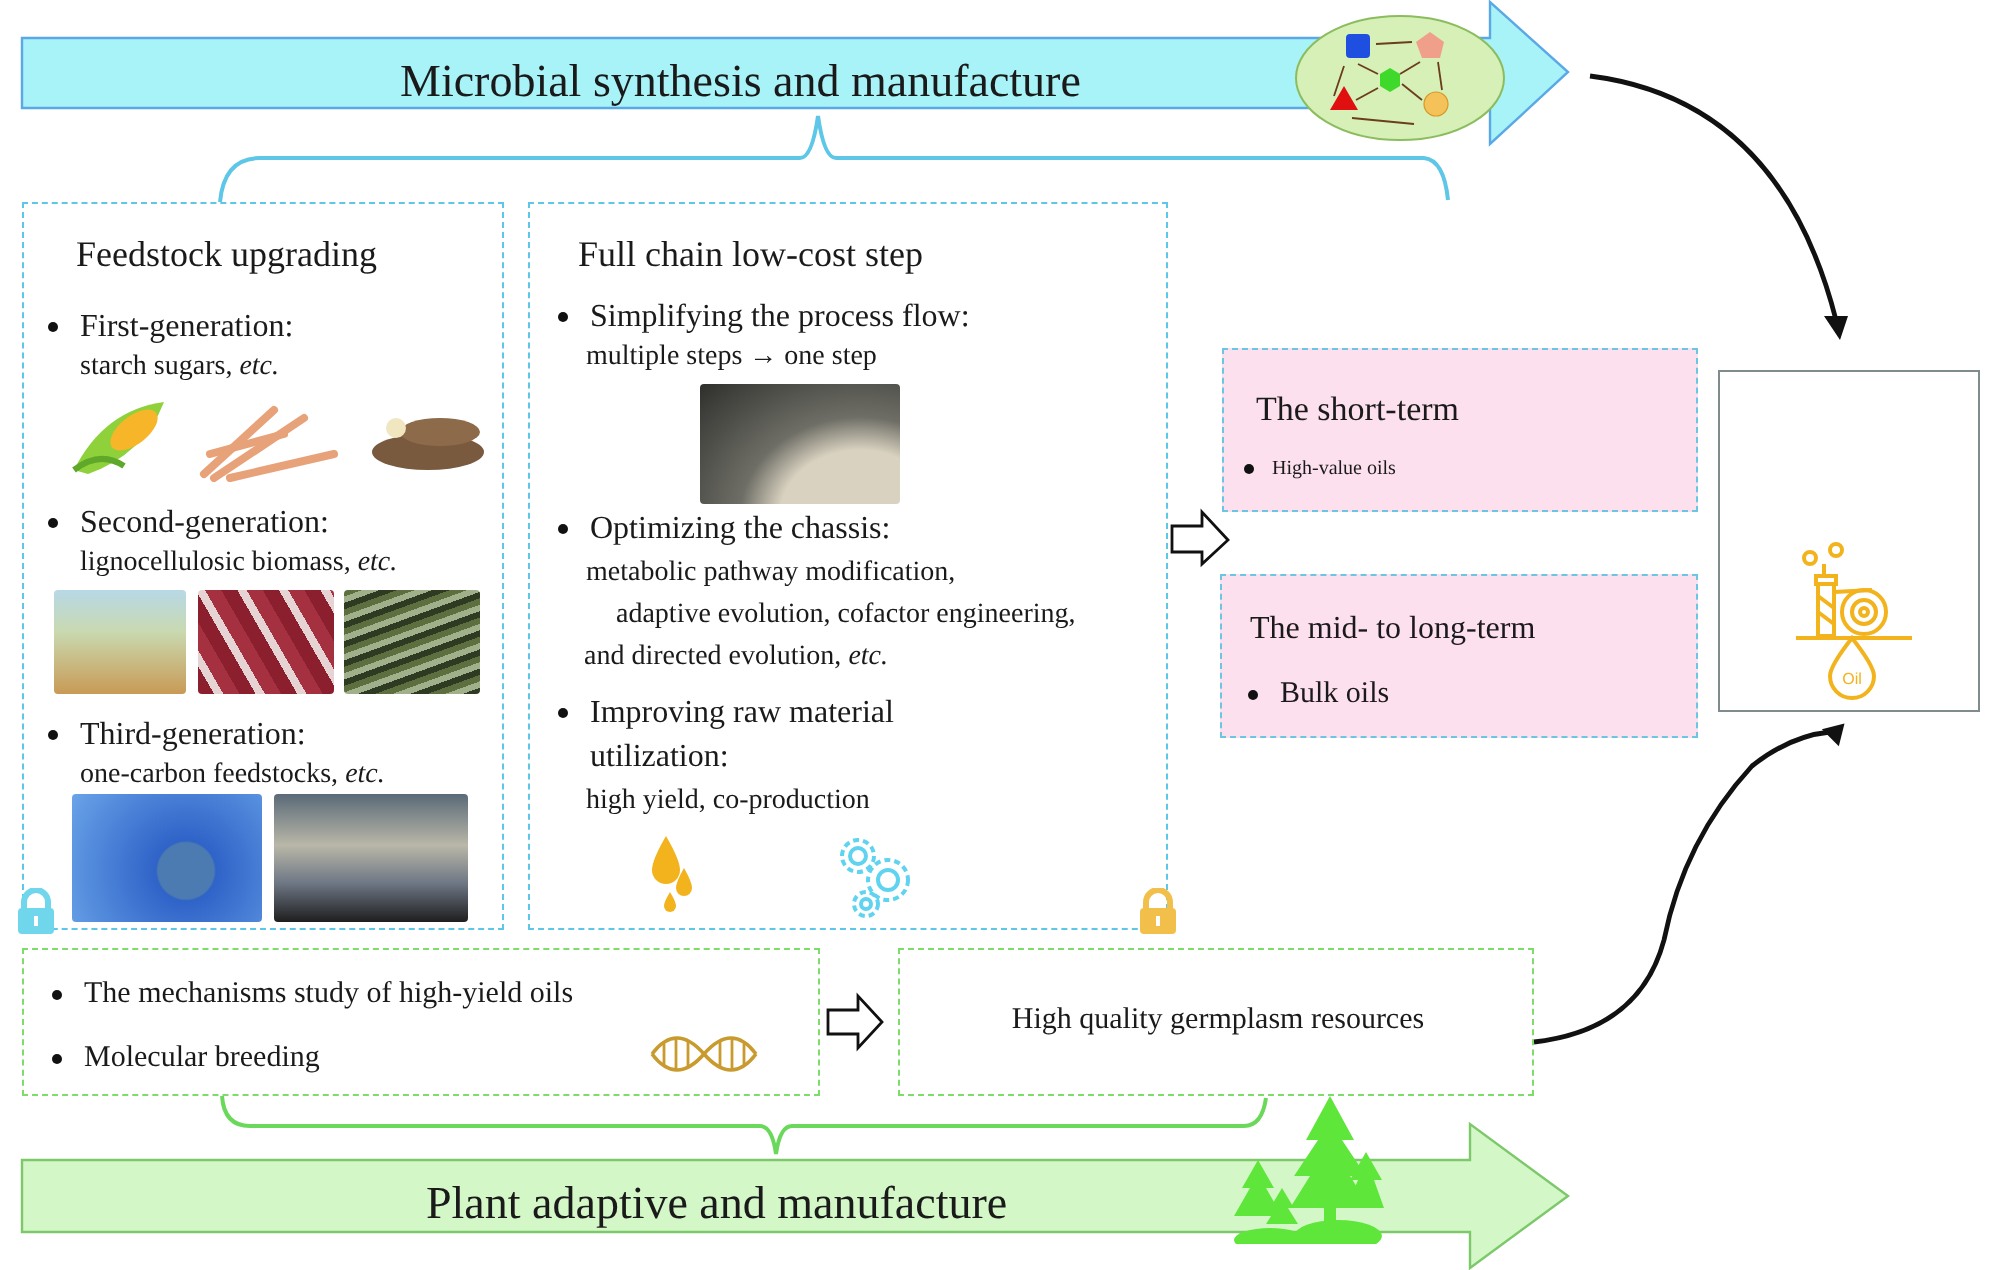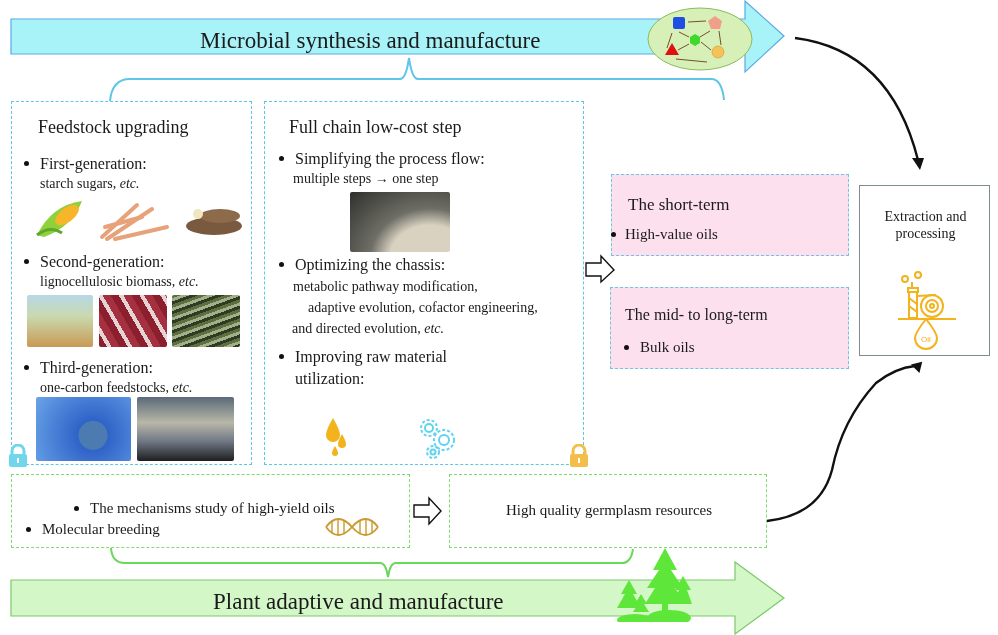--- a/index.html
+++ b/index.html
@@ -120,20 +120,21 @@
   <div class="sub" style="left:28px; top:67px;">multiple steps → one step</div>
   <div class="thumb" style="left:85px; top:90px; width:100px; height:60px; background:radial-gradient(ellipse at 80% 110%, #d9d2c0 0 40px, #6e6e66 60px, #2e2e2c 100%);"></div>
 
   <div class="bullet" style="left:30px; top:153px;"><span class="dot"></span><span>Optimizing the chassis:</span></div>
   <div class="sub" style="left:28px; top:175px;">metabolic pathway modification,</div>
   <div class="sub" style="left:27px; top:196px;margin-left:16px;">adaptive evolution, cofactor engineering,</div>
   <div class="sub" style="left:27px; top:217px;"><span>and directed evolution,</span> <i>etc.</i></div>
 
   <div class="bullet" style="left:30px; top:245px;"><span class="dot"></span><span>Improving raw material</span></div>
   <div class="bullet" style="left:30px; top:267px;">utilization:</div>
+  <div class="sub" style="left:28px; top:289px;">high yield, co-production</div>
 
   <svg class="abs" style="left:58px; top:314px;" width="30" height="44">
     <path d="M10,2 Q3,14 3,19 A7,7 0 0 0 17,19 Q17,14 10,2 Z" fill="#f2b31c"></path>
     <path d="M19,18 Q15,25 15,28 A4,4 0 0 0 23,28 Q23,25 19,18 Z" fill="#f2b31c"></path>
     <path d="M12,30 Q9,35 9,37 A3,3 0 0 0 15,37 Q15,35 12,30 Z" fill="#f2b31c"></path>
   </svg>
   <svg class="abs" style="left:150px; top:314px;" width="44" height="46">
     <g fill="none" stroke="#5fd3f0" stroke-width="2">
       <circle cx="14" cy="12" r="8" stroke-dasharray="3 2"></circle>
         <circle cx="14" cy="12" r="4"></circle>
@@ -145,33 +146,29 @@
   </svg>
   <svg class="abs" style="left:303px; top:342px;" width="22" height="24">
     <path d="M5,10 V7 A6,6 0 0 1 17,7 V10" fill="none" stroke="#f2c04a" stroke-width="3"></path>
     <rect x="2" y="10" width="18" height="13" rx="2" fill="#f2c04a"></rect>
     <rect x="10" y="14" width="2" height="5" fill="#fff"></rect>
   </svg>
 </div>
 
 <div class="box pink" style="left:611px; top:174px; width:238px; height:82px;">
   <div class="title" style="left:16px; top:20px; font-size:17px;">The short-term</div>
-  <div class="sub" style="left:13px; top:50px; font-size:15px;"><span class="dot abs" style="left:-14px; top:7px; width:5px; height:5px; border-radius:50%; background:#111;"></span><span>High-value oils</span></div>
+  <div class="sub" style="left:24px; top:50px; font-size:10px;"><span class="dot abs" style="left:-14px; top:7px; width:5px; height:5px; border-radius:50%; background:#111;"></span><span>High-value oils</span></div>
 </div>
 
 <div class="box pink" style="left:610px; top:287px; width:239px; height:82px;">
   <div class="title" style="left:14px; top:18px; font-size:16px;">The mid- to long-term</div>
   <div class="sub" style="left:29px; top:50px; font-size:15px;"><span class="dot abs" style="left:-16px; top:7px; width:5px; height:5px; border-radius:50%; background:#111;"></span><span>Bulk oils</span></div>
 </div>
 
 <div class="box ext" style="left:859px; top:185px; width:131px; height:171px;">
-  <div class="abs" style="left:0; width:131px; top:22px; text-align:center; font-size:14px; line-height:17px;">
-    <div>Extraction and</div>
-    <div>processing</div>
-  </div>
   <svg class="abs" style="left:36px; top:84px;" width="62" height="64">
     <g fill="none" stroke="#f2b31c" stroke-width="2">
       <circle cx="9" cy="9" r="3"></circle>
         <circle cx="22" cy="5" r="3"></circle>
         <path d="M16,12 L16,18"></path>
       <rect x="12" y="18" width="10" height="4"></rect>
       <path d="M13,22 L13,48 L21,48 L21,22"></path>
         <path d="M13,28 L21,34 M13,36 L21,42"></path>
       <circle cx="36" cy="36" r="11"></circle>
         <circle cx="36" cy="36" r="6"></circle>
@@ -180,21 +177,21 @@
       <line x1="2" y1="49" x2="60" y2="49"></line>
     </g>
   </svg>
   <svg class="abs" style="left:52px; top:131px;" width="28" height="34">
     <path d="M14,2 Q3,16 3,21 A11,11 0 0 0 25,21 Q25,16 14,2 Z" fill="none" stroke="#f2b31c" stroke-width="2"></path>
     <text x="14" y="25" text-anchor="middle" font-size="8" fill="#f2b31c" font-family="Liberation Sans, sans-serif">Oil</text>
   </svg>
 </div>
 
 <div class="box dash-green" style="left:11px; top:474px; width:399px; height:74px;">
-  <div class="bullet" style="left:30px; top:24px; font-size:15px;margin-left:48px;"><span class="dot"></span><span>The mechanisms study of high-yield oils</span></div>
+  <div class="bullet" style="left:30px; top:13px; font-size:15px;"><span class="dot"></span><span>The mechanisms study of high-yield oils</span></div>
   <div class="bullet" style="left:30px; top:45px; font-size:15px;"><span class="dot"></span><span>Molecular breeding</span></div>
   <svg class="abs" style="left:312px; top:40px;" width="56" height="24">
     <g fill="none" stroke="#c99a2e" stroke-width="1.8">
       <path d="M2,12 Q14,-4 28,12 Q42,28 54,12"></path>
       <path d="M2,12 Q14,28 28,12 Q42,-4 54,12"></path>
       <g stroke-width="1.4">
           <line x1="8" y1="6" x2="8" y2="18"></line>
           <line x1="14" y1="4" x2="14" y2="20"></line>
           <line x1="20" y1="6" x2="20" y2="18"></line>
           <line x1="36" y1="6" x2="36" y2="18"></line>

